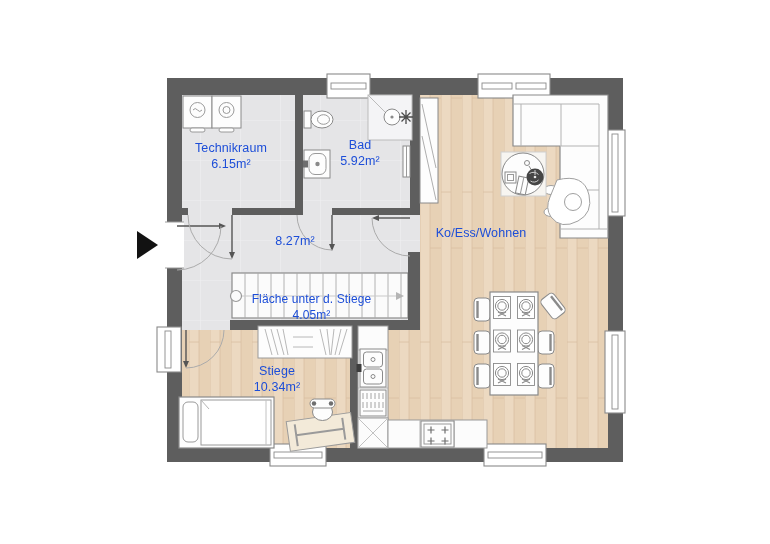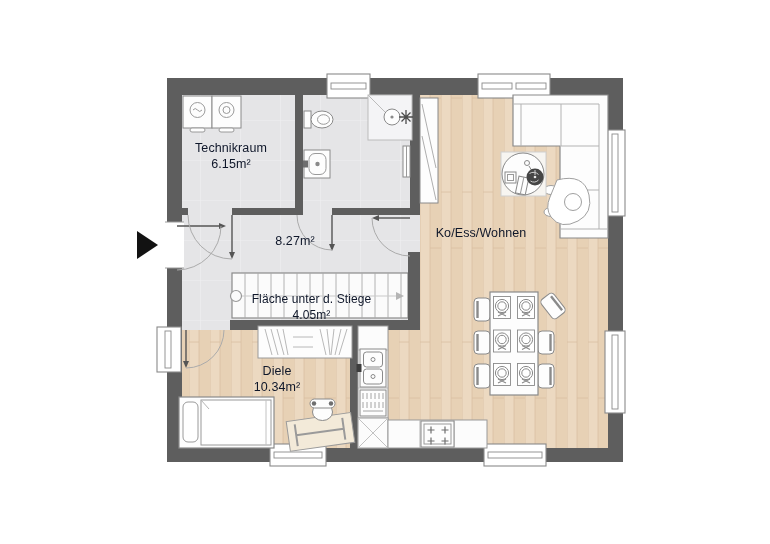--- a/index.html
+++ b/index.html
@@ -2,21 +2,21 @@
 <html><head>
 <meta charset="utf-8">
 <style>
   html,body{margin:0;padding:0;background:#ffffff;}
   .stage{
     position:relative;width:770px;height:544px;background:#ffffff;overflow:hidden;
     font-family:"Liberation Sans", sans-serif;
   }
   .stage svg{position:absolute;left:0;top:0;}
   .room-label{
-    position:absolute;text-align:center;color:#0f172a;
+    position:absolute;text-align:center;color:#1d4ed8;
     font-size:12.5px;line-height:1.3;z-index:5;pointer-events:none;
     letter-spacing:.1px;
   }
   .room-label .nm, .room-label .ar{white-space:nowrap;}
 </style>
 </head>
 <body>
 
 <div class="stage">
 
@@ -325,28 +325,32 @@
     </g>
   </g>
 
   <polygon points="137,231 158,245 137,259" fill="#121212"></polygon>
 </svg>
 
 <div class="room-label" style="left:166px;top:140px;width:130px;">
   <div class="nm">Technikraum</div>
   <div class="ar">6.15m²</div>
 </div>
+<div class="room-label" style="left:300px;top:137px;width:120px;">
+  <div class="nm">Bad</div>
+  <div class="ar">5.92m²</div>
+</div>
 <div class="room-label" style="left:235px;top:233px;width:120px;">
   <div class="ar">8.27m²</div>
 </div>
 <div class="room-label" style="left:219px;top:292px;width:185px;font-size:12px;">
   <div class="nm">Fläche unter d. Stiege</div>
   <div class="ar">4.05m²</div>
 </div>
 <div class="room-label" style="left:411px;top:225px;width:140px;">
   <div class="nm">Ko/Ess/Wohnen</div>
 </div>
 <div class="room-label" style="left:217px;top:363px;width:120px;">
-  <div class="nm">Diele</div>
+  <div class="nm">Stiege</div>
   <div class="ar">10.34m²</div>
 </div>
 
 </div>
 
 </body></html>

